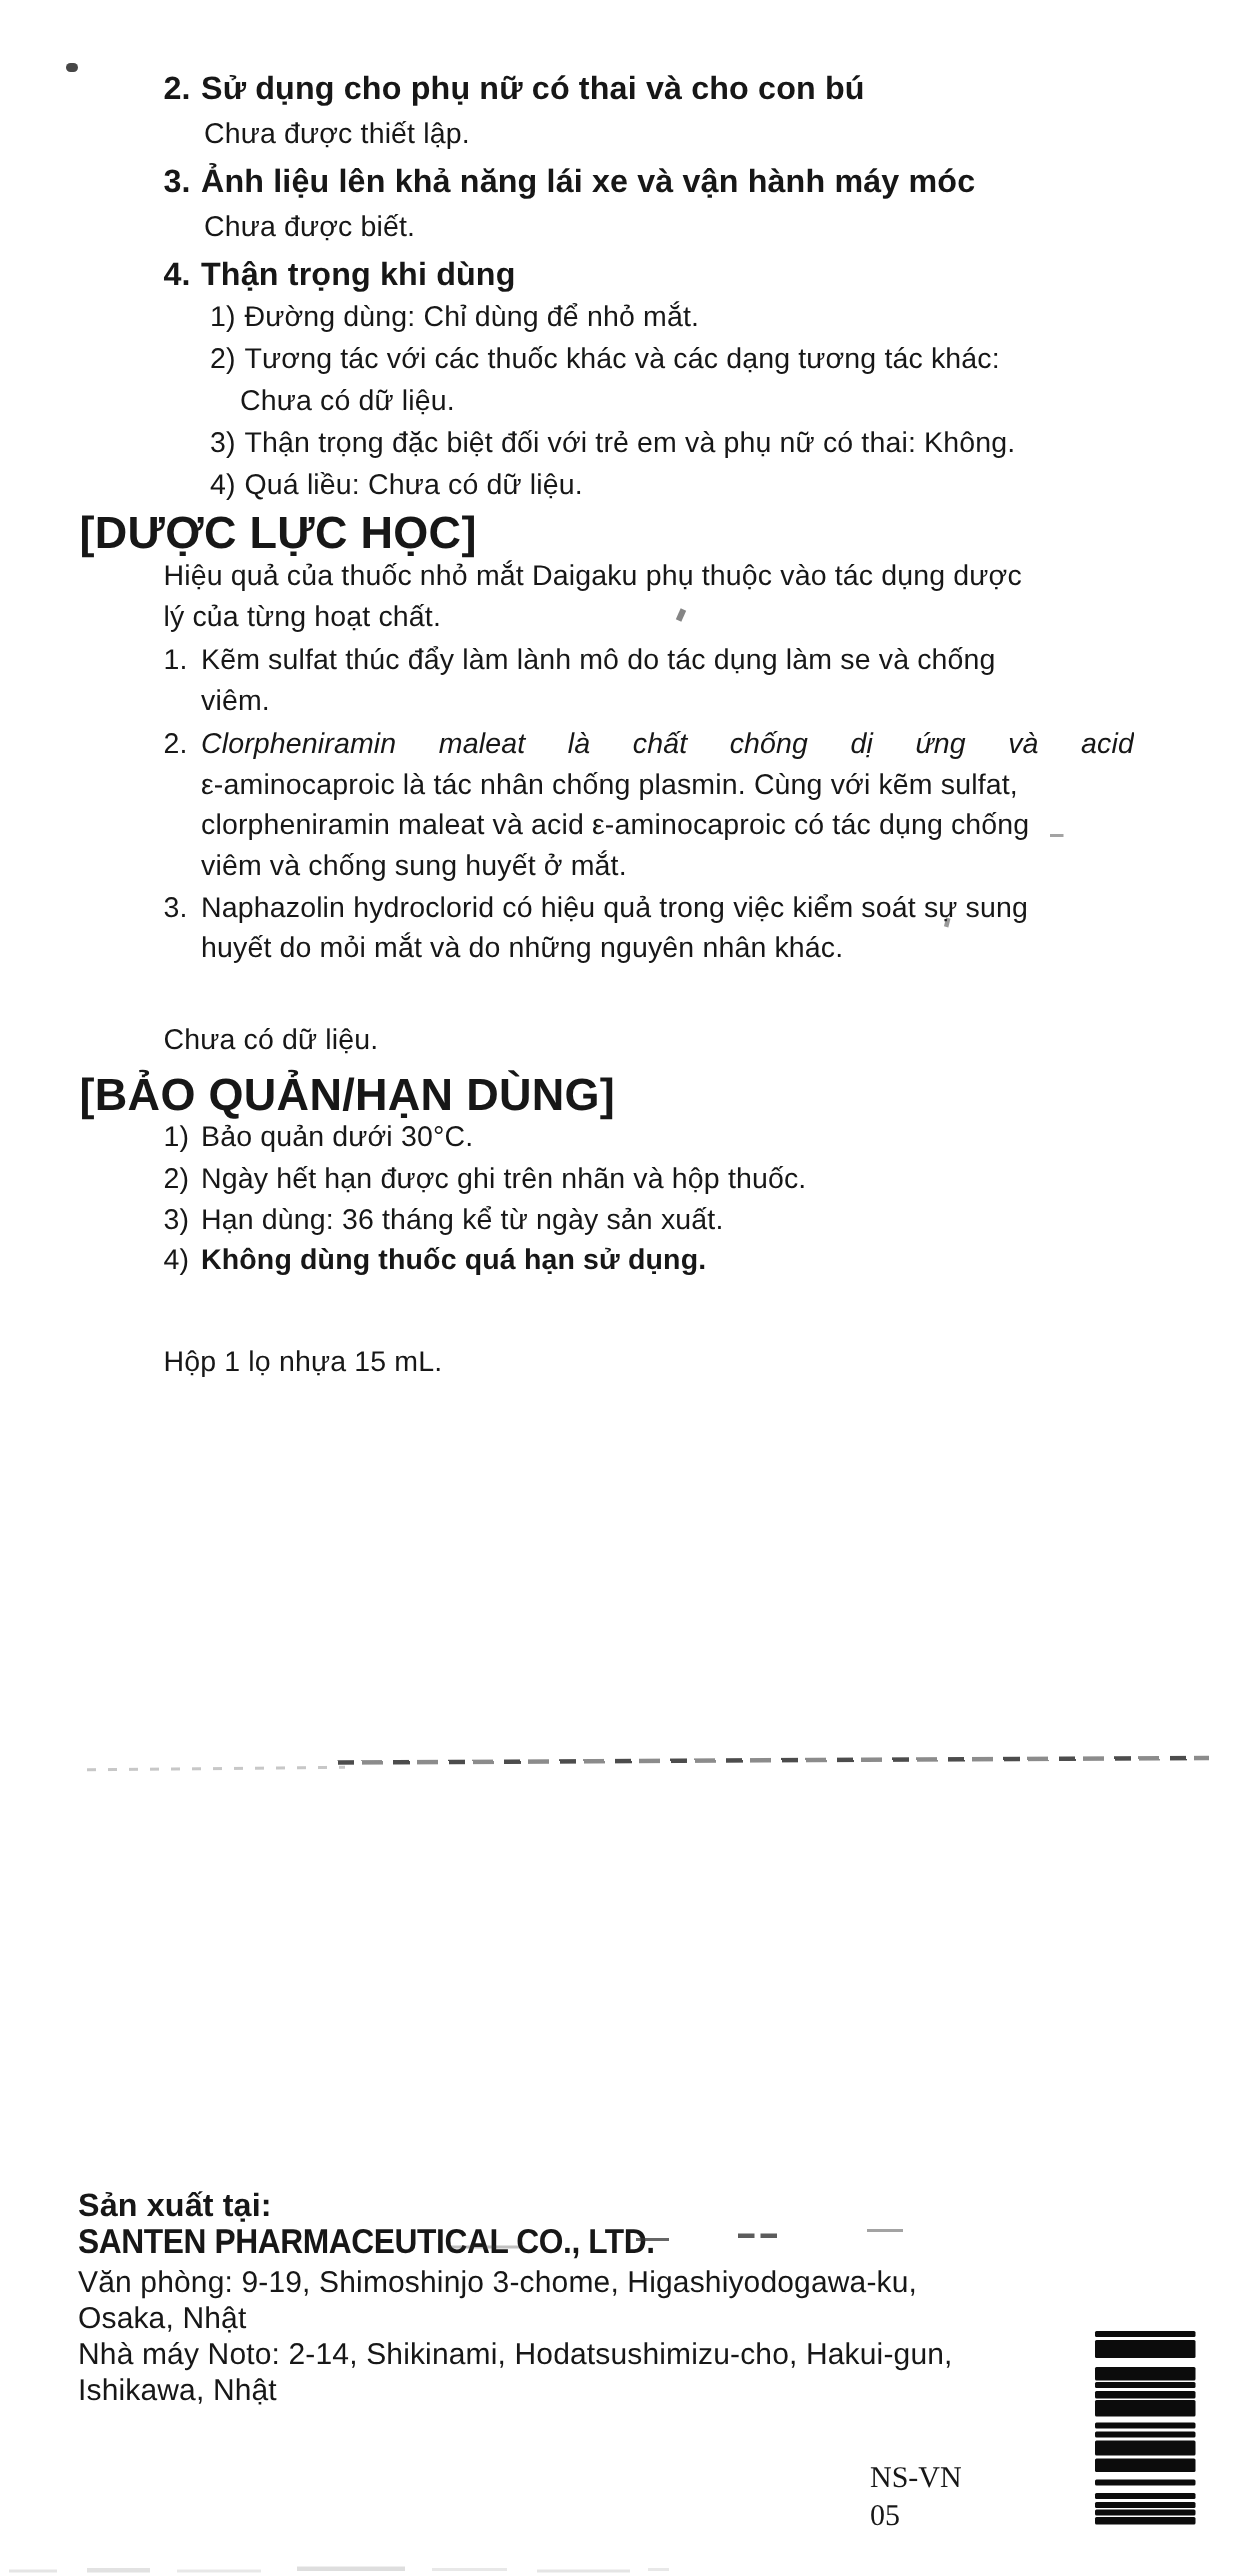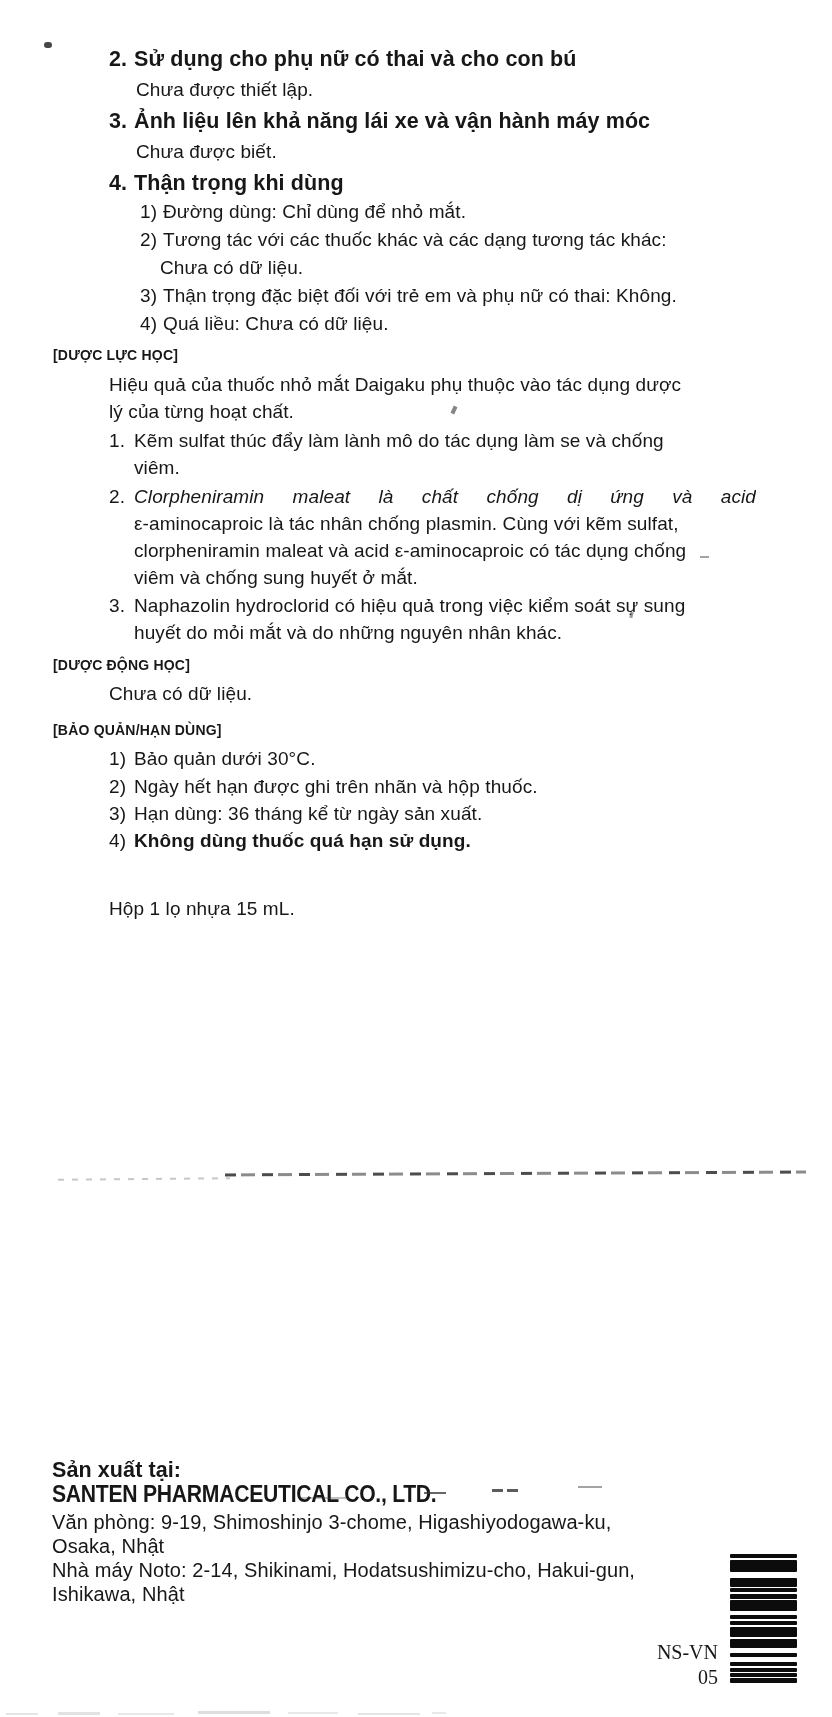--- a/index.html
+++ b/index.html
@@ -13,40 +13,39 @@
     overflow:hidden;
   }
   .t{
     position:absolute;
     font-size:19px;
     line-height:27px;
     white-space:nowrap;
     letter-spacing:0.1px;
   }
   .hb{font-weight:700;font-size:21.5px;}          
-  .bh{font-weight:700;font-size:14px;letter-spacing:0.2px;text-align:right;} 
+  .bh{font-weight:700;font-size:30px;letter-spacing:0.2px;text-align:right;} 
   .bold{font-weight:700;}
   
   .j{
     white-space:normal;
     text-align:justify;
     height:27px;
     overflow:hidden;
     font-style:italic;
   }
   .j::after{content:"";display:inline-block;width:100%;height:0;}
   
   .mfg-label{font-weight:700;font-size:21.5px;}
   .mfg-name{font-weight:700;font-size:23px;letter-spacing:-0.3px;transform:scaleX(.92);transform-origin:0 50%;}
   .addr{font-size:20px;line-height:24px;}
   .code{
     position:absolute;
     font-family:"Liberation Serif", serif;
     font-size:20px;
-    text-align:right;
     width:138px;
     white-space:nowrap;
   }
   
   .barcode{position:absolute;left:730px;top:1554px;width:67px;height:130px;}
   .bar{position:absolute;left:0;width:100%;background:#0c0c0c;border-radius:1px;}
   
   .artifact{position:absolute;background:#333;}
   .fold{
     position:absolute;height:3px;
@@ -101,21 +100,20 @@
   <div class="t" style="left:109px;top:483px">2.</div>
   <div class="t j" style="left:134px;top:483px;width:622px">Clorpheniramin maleat là chất chống dị ứng và acid</div>
   <div class="t" style="left:134px;top:537px">clorpheniramin maleat và acid ε-aminocaproic có tác dụng chống</div>
   <div class="t" style="left:134px;top:510px">ε-aminocaproic là tác nhân chống plasmin. Cùng với kẽm sulfat,</div>
   <div class="t" style="left:134px;top:564px">viêm và chống sung huyết ở mắt.</div>
 
   <div class="t" style="left:109px;top:592px">3.</div>
   <div class="t" style="left:134px;top:592px">Naphazolin hydroclorid có hiệu quả trong việc kiểm soát sự sung</div>
   <div class="t" style="left:134px;top:619px">huyết do mỏi mắt và do những nguyên nhân khác.</div>
 
-  <div class="t bh" style="left:53px;top:652px">[DƯỢC ĐỘNG HỌC]</div>
   <div class="t" style="left:109px;top:680px">Chưa có dữ liệu.</div>
 
   <div class="t bh" style="left:53px;top:717px">[BẢO QUẢN/HẠN DÙNG]</div>
   <div class="t" style="left:109px;top:745px">1)</div>
   <div class="t" style="left:134px;top:745px">Bảo quản dưới 30°C.</div>
   <div class="t" style="left:109px;top:773px">2)</div>
   <div class="t" style="left:134px;top:773px">Ngày hết hạn được ghi trên nhãn và hộp thuốc.</div>
   <div class="t" style="left:109px;top:800px">3)</div>
   <div class="t" style="left:134px;top:800px">Hạn dùng: 36 tháng kể từ ngày sản xuất.</div>
   <div class="t" style="left:109px;top:827px">4)</div>

